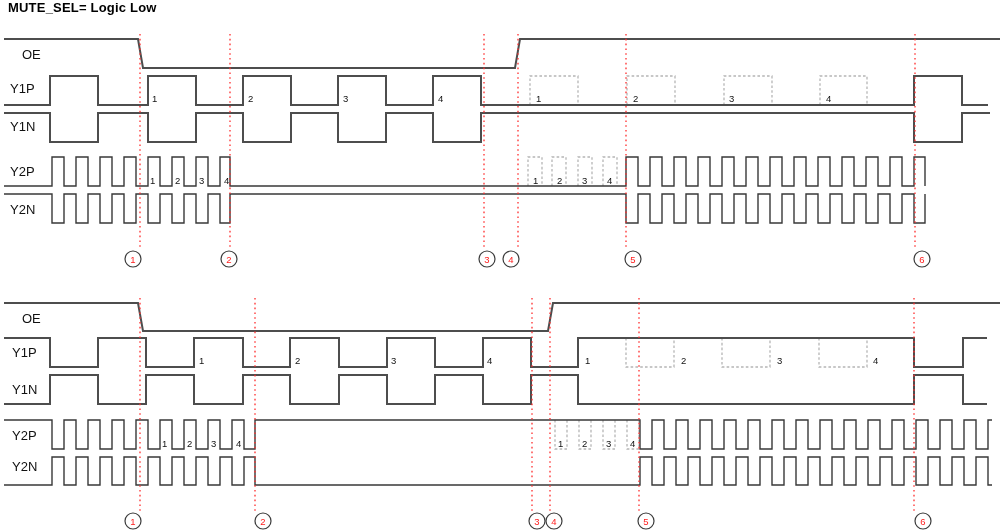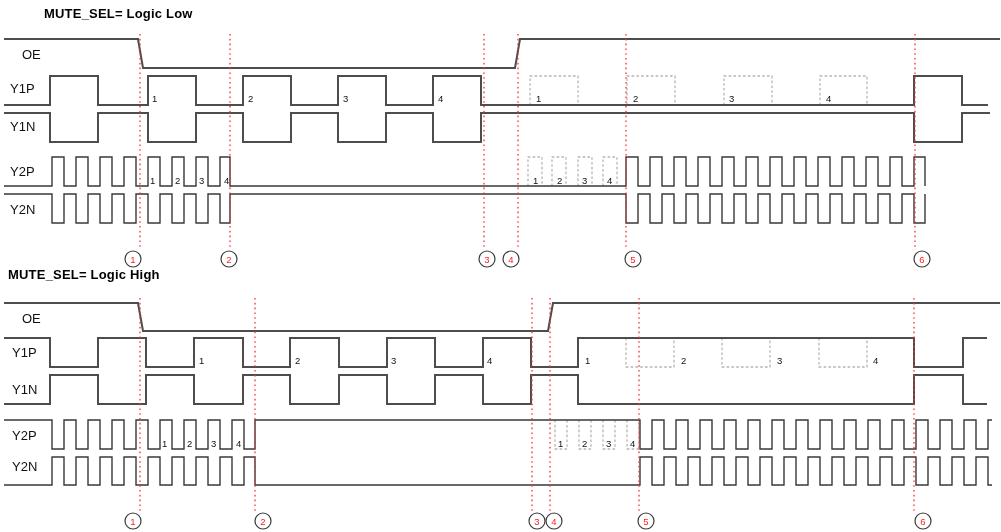--- a/index.html
+++ b/index.html
@@ -1,29 +1,28 @@
 <!DOCTYPE html>
 <html><head>
 <meta charset="utf-8">
 <style>
   html,body{margin:0;padding:0;background:#ffffff;}
   .stage{position:relative;width:1001px;height:532px;background:#ffffff;overflow:hidden;
          font-family:"Liberation Sans",sans-serif;}
   .diagram-title{position:absolute;left:8px;font-weight:bold;font-size:13px;color:#000;
                  letter-spacing:0.2px;white-space:nowrap;}
-  #title-low{top:6px;margin-left:36px;}
+  #title-low{top:0;}
   #title-high{top:267px;}
   #wave-svg{position:absolute;left:0;top:0;}
 </style>
 </head>
 <body>
 
 <div class="stage">
   <div class="diagram-title" id="title-low">MUTE_SEL= Logic Low</div>
-  <div class="diagram-title" id="title-high">MUTE_SEL= Logic High</div>
   <svg id="wave-svg" width="1001" height="532" viewBox="0 0 1001 532">
       <path d="M4,39 L138,39 L143,68 L515,68 L520,39 L1000,39" fill="none" stroke="#4d4d4d" stroke-width="2" stroke-linejoin="miter"></path>
       <text x="22" y="59" font-size="13" fill="#111111">OE</text>
       <path d="M530,105 L530,76 L578,76 L578,105" fill="none" stroke="#b5b5b5" stroke-width="1.3" stroke-dasharray="2.6 2.2"></path>
       <path d="M627,105 L627,76 L675,76 L675,105" fill="none" stroke="#b5b5b5" stroke-width="1.3" stroke-dasharray="2.6 2.2"></path>
       <path d="M724,105 L724,76 L772,76 L772,105" fill="none" stroke="#b5b5b5" stroke-width="1.3" stroke-dasharray="2.6 2.2"></path>
       <path d="M820,105 L820,76 L867,76 L867,105" fill="none" stroke="#b5b5b5" stroke-width="1.3" stroke-dasharray="2.6 2.2"></path>
       <path d="M4,105 L50,105 L50,76 L98,76 L98,105 L148,105 L148,76 L196,76 L196,105 L243,105 L243,76 L291,76 L291,105 L338,105 L338,76 L386,76 L386,105 L433,105 L433,76 L481,76 L481,105 L914,105 L914,76 L962,76 L962,105 L988,105" fill="none" stroke="#4d4d4d" stroke-width="2" stroke-linejoin="miter"></path>
       <text x="10" y="93" font-size="13" fill="#111111">Y1P</text>
       <text x="152" y="102" font-size="9.5" fill="#111111">1</text>

